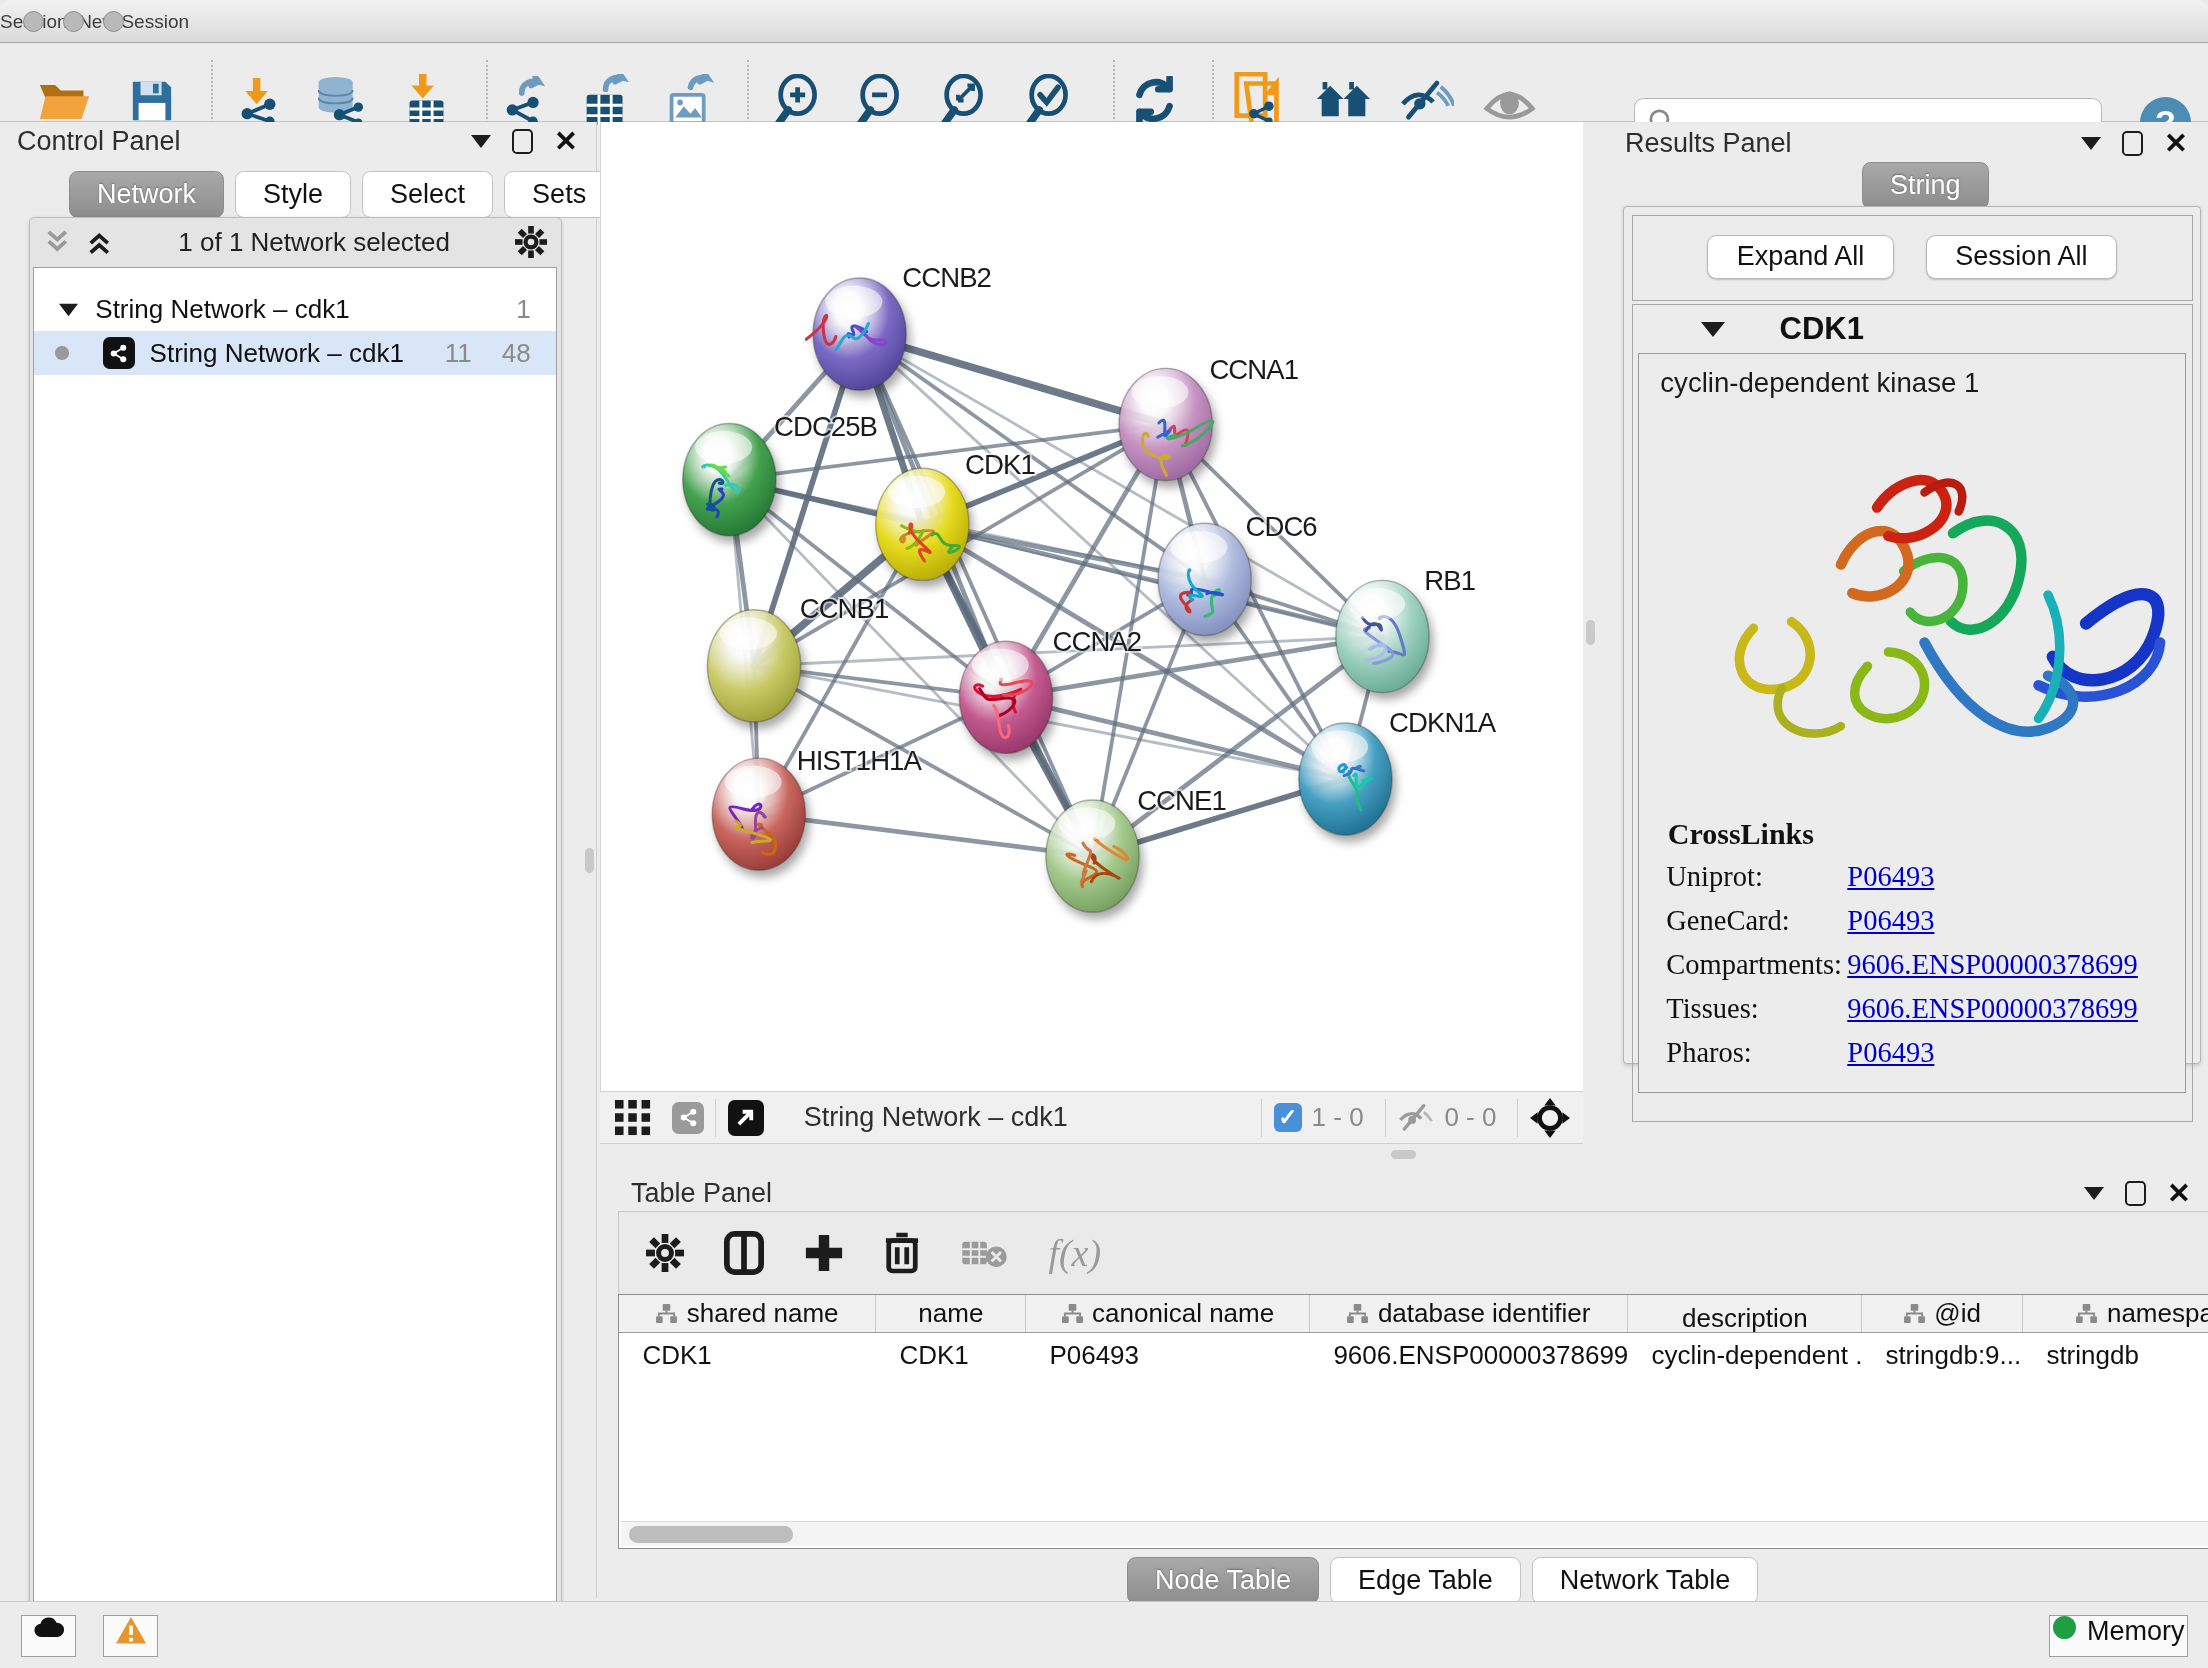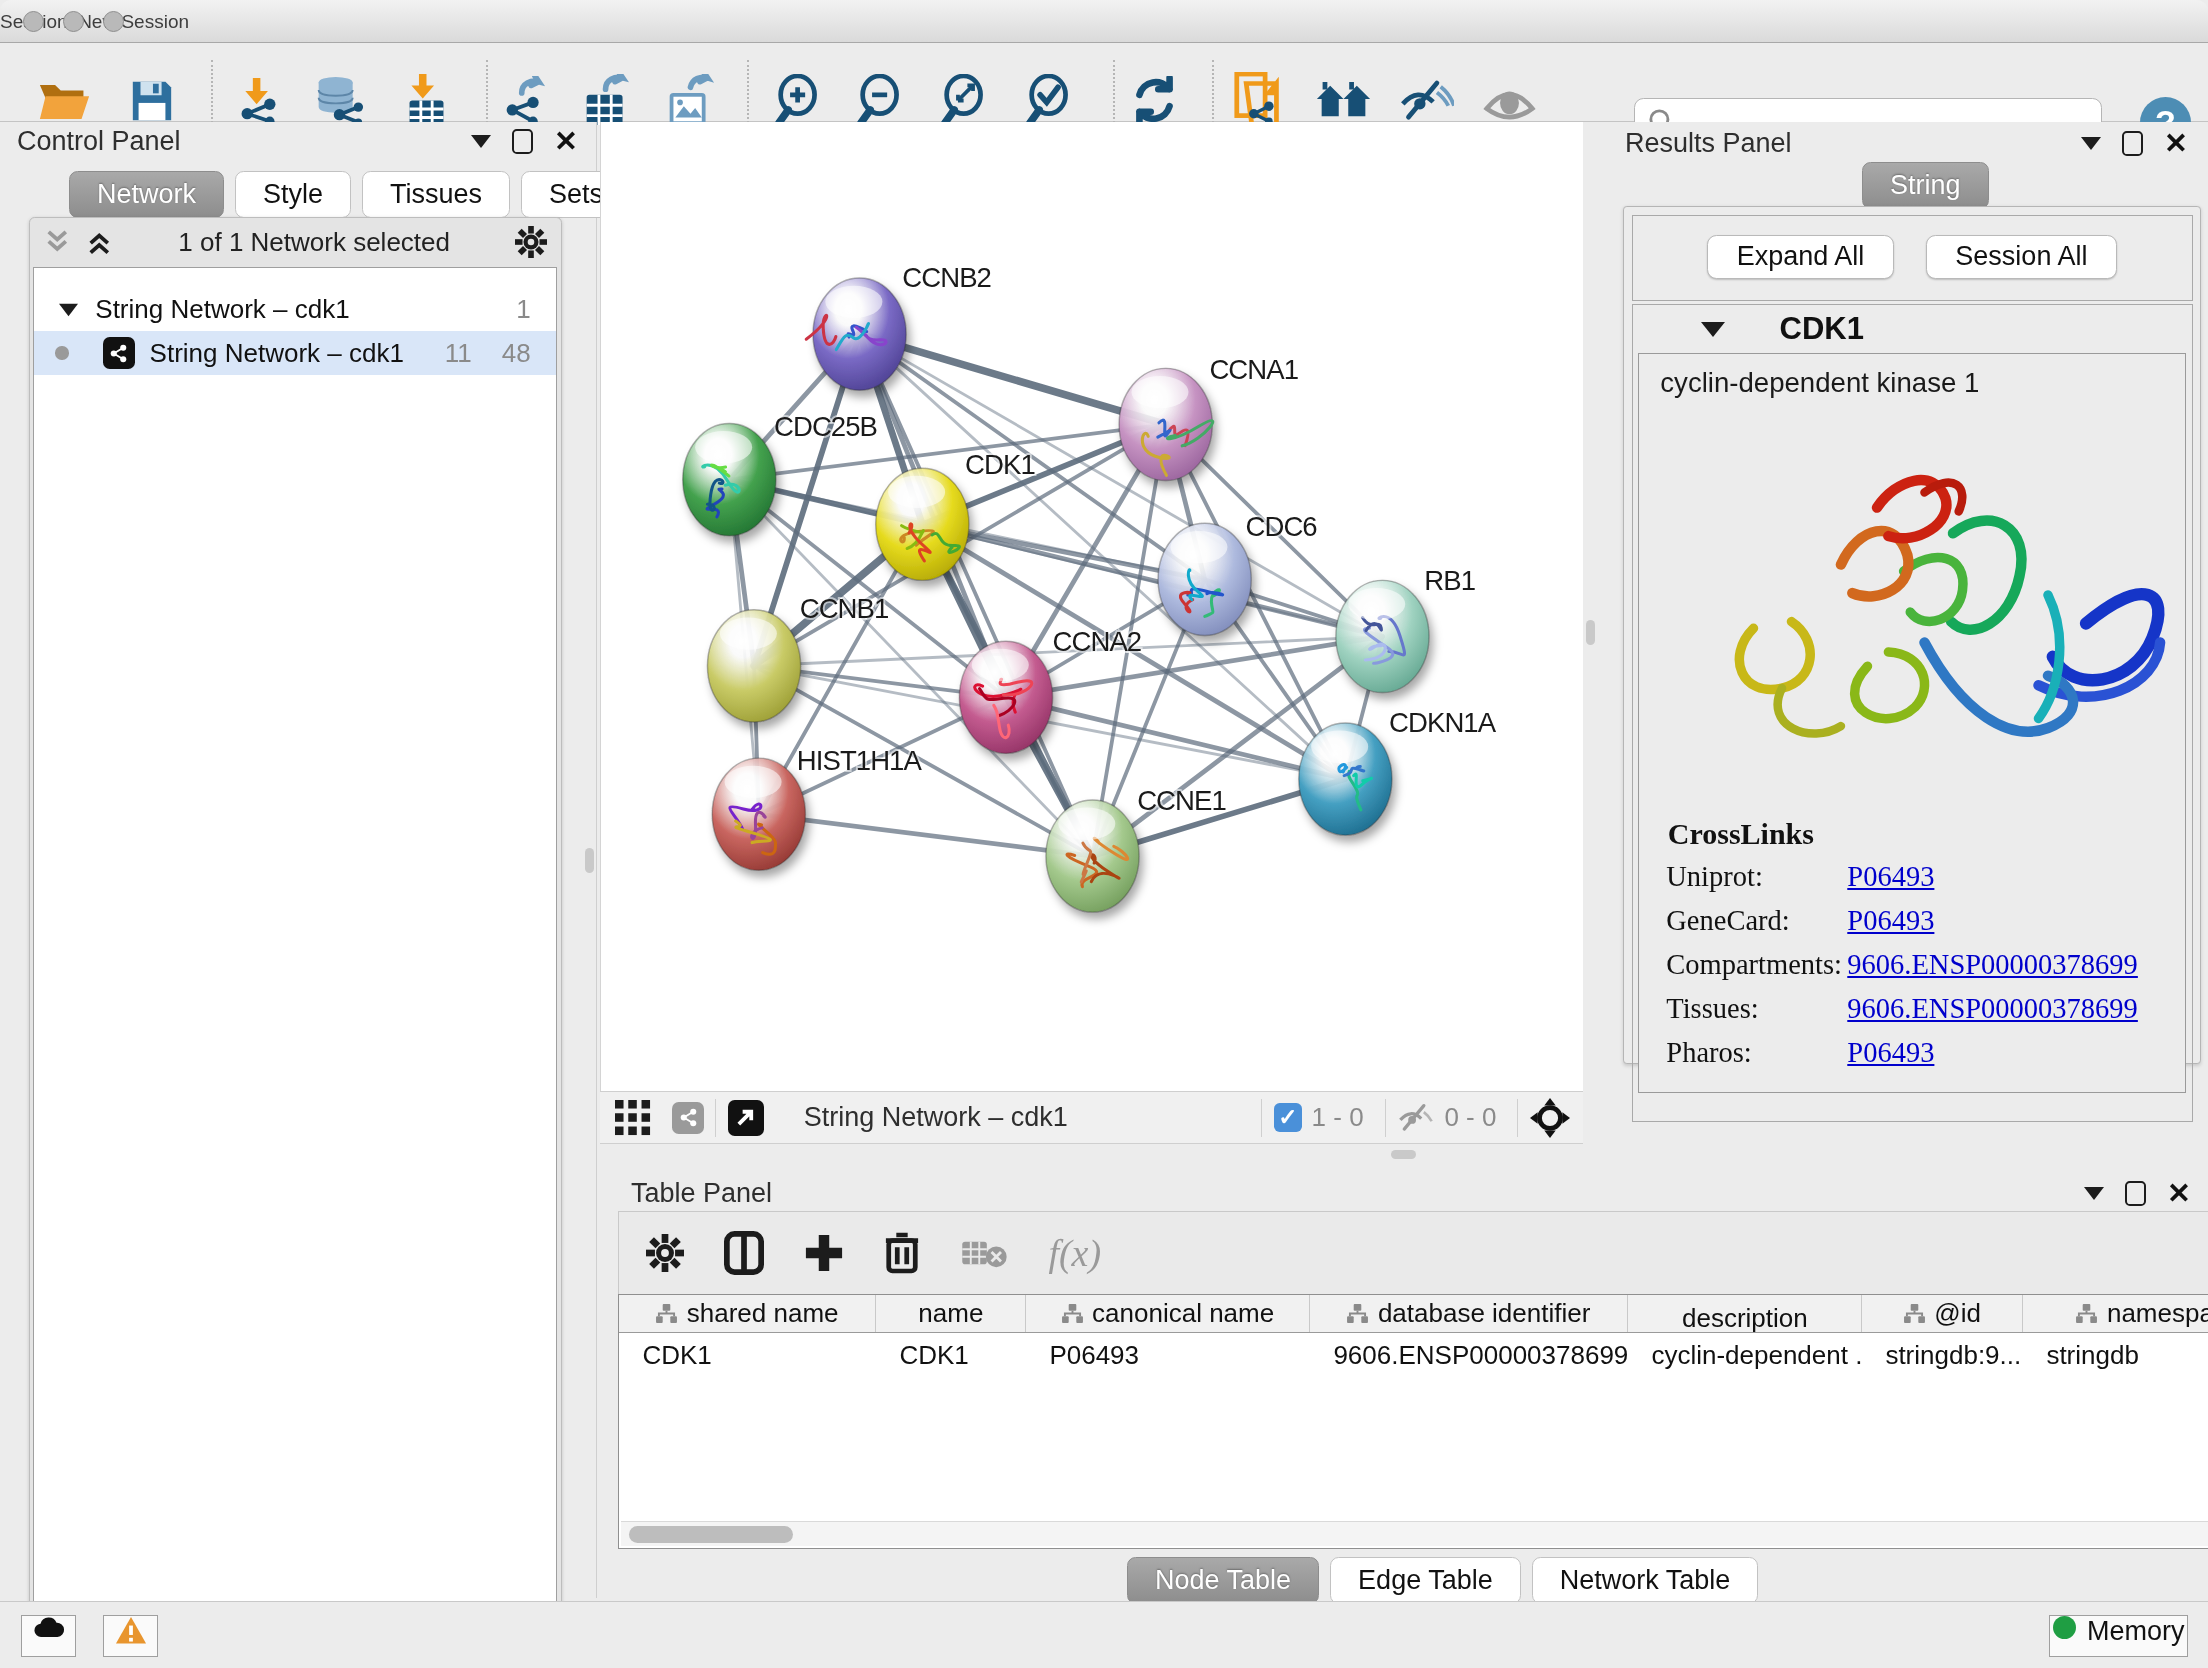--- a/index.html
+++ b/index.html
@@ -302,21 +302,21 @@
     </span>
   </div>
   <div id="cp-tabs" class="abs">
       <div class="tab active">
         <span>Network</span>
       </div>
       <div class="tab">
         <span>Style</span>
       </div>
       <div class="tab">
-        <span>Tissues</span>
+        <span>Select</span>
       </div>
       <div class="tab">
         <span>Sets</span>
       </div>
     </div>
   <div id="cp-box" class="abs">
     <div id="cp-header">
       <svg width="28.5" height="28.5" viewBox="0 0 30 30">
         <path d="M6 4 l9 8 9-8 M6 14 l9 8 9-8" stroke="#9a9a9a" stroke-width="4" fill="none"></path>
       </svg>

